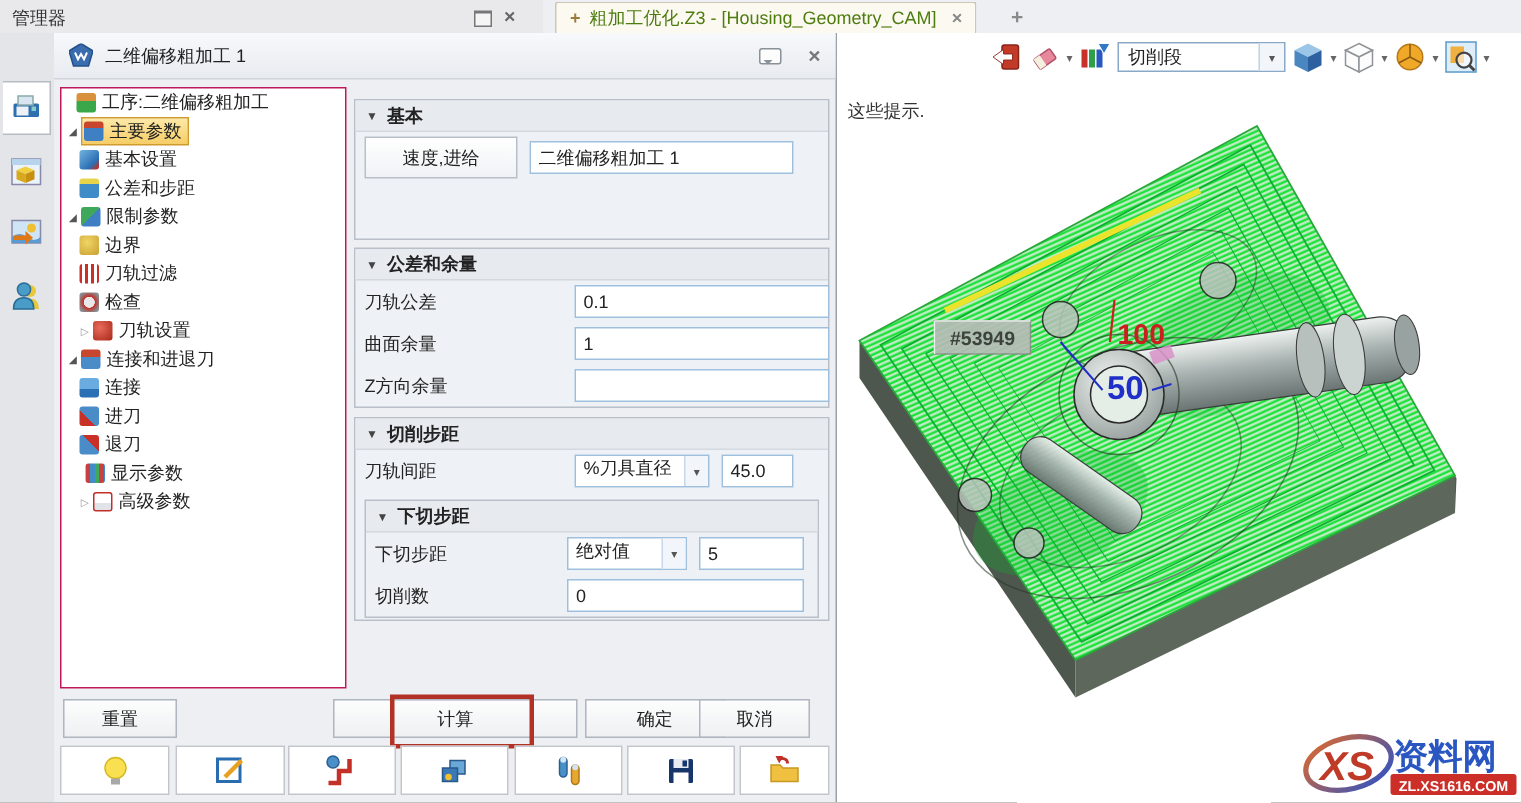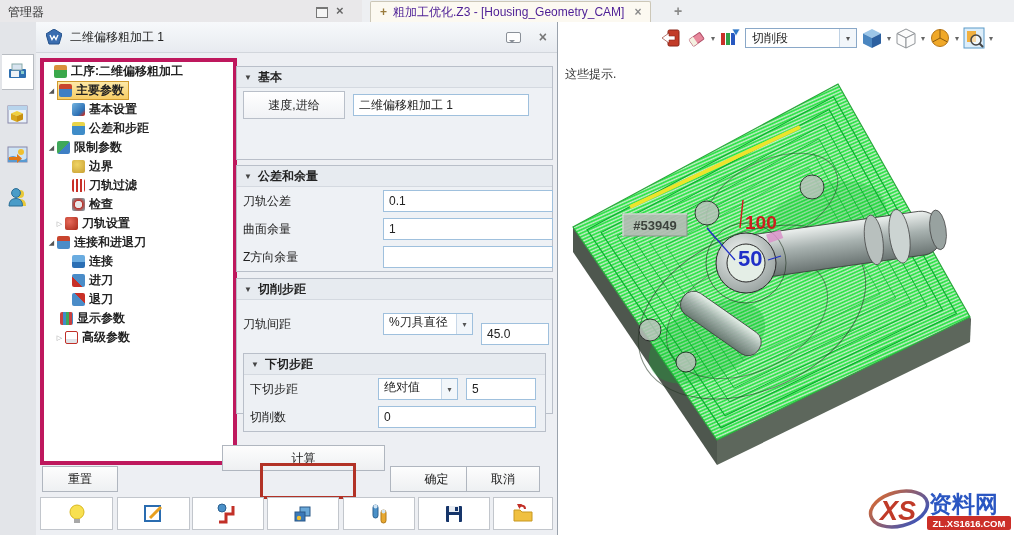--- a/index.html
+++ b/index.html
@@ -7,44 +7,44 @@
        font-family:"Liberation Sans","DejaVu Sans",sans-serif;font-size:12px;color:#333;}
   
   .mgr-header{position:absolute;left:0;top:0;width:362px;height:22px;background:#e9e8ea;padding-left:10px;}
   .mgr-title{position:absolute;left:8px;top:4px;color:#333;}
   .win-restore{position:absolute;left:316px;top:7px;width:10px;height:8px;border:1px solid #777;border-top:2px solid #777;background:#f5f5f5;}
   .win-close{position:absolute;left:336px;top:3px;color:#666;font-size:13px;font-weight:bold;cursor:default;}
   .tabbar{position:absolute;left:362px;top:0;width:652px;height:22px;background:#edeff2;border-bottom:1px solid #cdd2d8;}
   .tab{position:absolute;left:8px;top:1px;height:20px;background:#fcf9f1;border:1px solid #ccc7b8;border-bottom:none;
        border-radius:2px 2px 0 0;display:flex;align-items:center;padding:0 9px;gap:6px;}
   .tab-plus{color:#9a7b3c;font-weight:bold;}
-  .tab-title{color:#4c1d95;}
+  .tab-title{color:#4d7c0f;}
   .tab-close{color:#8a8a8a;font-weight:bold;margin-left:4px;}
   .newtab{position:absolute;left:312px;top:3px;color:#8a8a8a;font-size:14px;font-weight:bold;}
   
   .sidebar{position:absolute;left:0;top:22px;width:36px;height:513px;background:#e3e5e9;border-right:1px solid #c6cad0;}
   .side-btn{position:absolute;left:2px;width:31px;height:34px;display:flex;align-items:center;justify-content:center;}
   .side-btn.active{background:#fff;border:1px solid #b8bcc2;border-left:none;}
   
   .dialog{position:absolute;left:36px;top:22px;width:521px;height:513px;background:#edeff3;border-right:1px solid #9aa2ac;}
   .dlg-title{position:absolute;left:0;top:0;right:0;height:30px;background:linear-gradient(#f7f9fb,#e8ebf0);
              border-bottom:1px solid #d2d6dc;display:flex;align-items:center;padding:0 10px;gap:8px;}
   .dlg-title .ttl{color:#222;}
   .dlg-sp{flex:1;}
   .cmt-icon{width:13px;height:9px;border:1px solid #8a9098;border-radius:2px;position:relative;background:#fdfdfd;}
   .cmt-icon:after{content:"";position:absolute;left:2px;bottom:-4px;border:3px solid transparent;border-top-color:#8a9098;}
   .dlg-close{color:#777;font-weight:bold;font-size:14px;margin-left:10px;}
   
-  .tree{position:absolute;left:4px;top:36px;width:189px;height:399px;background:#fff;border:4px solid #be185d;overflow:hidden;font-weight:bold;}
+  .tree{position:absolute;left:4px;top:36px;width:189px;height:399px;background:#fff;border:1px solid #be185d;overflow:hidden;}
   .trow{height:19px;display:flex;align-items:center;white-space:nowrap;}
   .trow .exp{width:11px;text-align:center;font-size:7px;color:#555;flex:none;}
   .trow .exp.lt{color:#999;}
   .ticon{width:13px;height:13px;flex:none;margin-right:4px;border-radius:2px;}
   .tlabel{color:#222;}
-  .ind1{padding-left:10px;} .ind2{padding-left:28px;} .ind0{padding-left:2px;}
+  .ind1{padding-left:10px;} .ind2{padding-left:12px;} .ind0{padding-left:2px;}
   .selbox{display:flex;align-items:center;height:17px;padding:0 4px 0 1px;
           background:linear-gradient(#fde9a8,#f6cd66);border:1px solid #cf9a2e;}
   .i1{background:linear-gradient(180deg,#d8913c 42%,#3aa74a 42%);}
   .i2{background:linear-gradient(180deg,#c8452e 35%,#3f7fc4 35%);}
   .i3{background:linear-gradient(135deg,#74b4e0,#2b6fb4 70%,#c03028 92%);}
   .i4{background:linear-gradient(180deg,#e8d44a 30%,#3f8cc8 30%);}
   .i5{background:linear-gradient(135deg,#3fa85a 50%,#3f7fc4 50%);}
   .i6{background:radial-gradient(circle at 40% 35%,#f0d464,#c8a032);}
   .i7{background:radial-gradient(circle,#e8e8e8 38%,#c03028 42%,#8a8f94 80%);}
   .i8{background:repeating-linear-gradient(90deg,#c83028 0 2px,#fff 2px 4px);}
@@ -56,21 +56,21 @@
   .i14{background:repeating-linear-gradient(90deg,#c84040 0 3px,#3f8cc8 3px 6px,#3fa85a 6px 9px);}
   .i15{background:linear-gradient(180deg,#fff 60%,#e0e4e8 60%);border:1px solid #c03028;box-sizing:border-box;}
   
   .pbox{position:absolute;left:200px;width:317px;background:#eef1f5;border:1px solid #b9bfc9;box-sizing:border-box;}
   .phead{height:20px;display:flex;align-items:center;gap:6px;padding:0 7px;font-weight:bold;color:#222;
          background:#e7ebf0;border-bottom:1px solid #d4d9e0;}
   .phead .mk{font-size:8px;color:#444;}
   .prow{display:flex;align-items:center;gap:8px;padding:3px 6px;}
   .plabel{width:132px;flex:none;color:#222;}
   .field{height:22px;border:1px solid #9fc0dd;background:#fff;padding:0 5px;font:inherit;color:#222;box-sizing:border-box;}
-  .f-wide{width:176px;} .f-tol{width:170px;flex:none;} .f-sm{width:68px;flex:none;margin-top:20px;} .f-md{width:70px;flex:none;}
+  .f-wide{width:176px;} .f-tol{width:170px;flex:none;} .f-sm{width:48px;flex:none;} .f-md{width:70px;flex:none;}
   .pbtn{width:100px;height:26px;background:linear-gradient(#fff,#f0f2f5);border:1px solid #b9bfc9;color:#222;
         display:flex;align-items:center;justify-content:center;flex:none;}
   .pbtn.hl{border:1px solid #d89c34;box-shadow:0 0 0 1px #f5d48a inset;}
   .ddl{height:22px;background:#fff;border:1px solid #9fc0dd;display:flex;flex:none;box-sizing:border-box;}
   .ddl .dv{padding:0 5px;flex:1;color:#222;}
   .ddl .da{width:15px;align-self:stretch;border-left:1px solid #c9d8e8;display:flex;align-items:center;justify-content:center;
            color:#555;font-size:8px;background:#f2f6fa;}
   .subbox{margin:5px 6px 6px 6px;border:1px solid #b9bfc9;background:#edf0f4;}
   
   .dbtn{position:absolute;height:26px;background:linear-gradient(#fdfdfd,#eef0f2);border:1px solid #b0b6bf;
@@ -424,21 +424,21 @@
           <input class="field f-md" value="5" style="">
         </div>
         <div class="prow">
           <span class="plabel" style="width:120px;">切削数</span>
           <input class="field" style="width: 158px;" value="0">
         </div>
       </div>
     </div>
 
     <span class="dbtn" style="left:6px;top:444px;width:76px;">重置</span>
-    <span class="dbtn" style="left:186px;top:423px;width:163px;">计算</span>
+    <span class="dbtn" style="left:186px;top:444px;width:163px;">计算</span>
     <span class="dbtn" style="left:354px;top:444px;width:93px;">确定</span>
     <span class="dbtn" style="left:430px;top:444px;width:74px;">取消</span>
     <div class="red-anno"></div>
 
     <span class="ibtn" style="left:4px;width:73px;">
       <svg width="24" height="24">
           <circle cx="12" cy="10" r="7" fill="#f8e050" stroke="#d8b820"></circle>
           <rect x="9" y="17" width="6" height="4" fill="#a8a8a8"></rect>
         </svg>
     </span>

